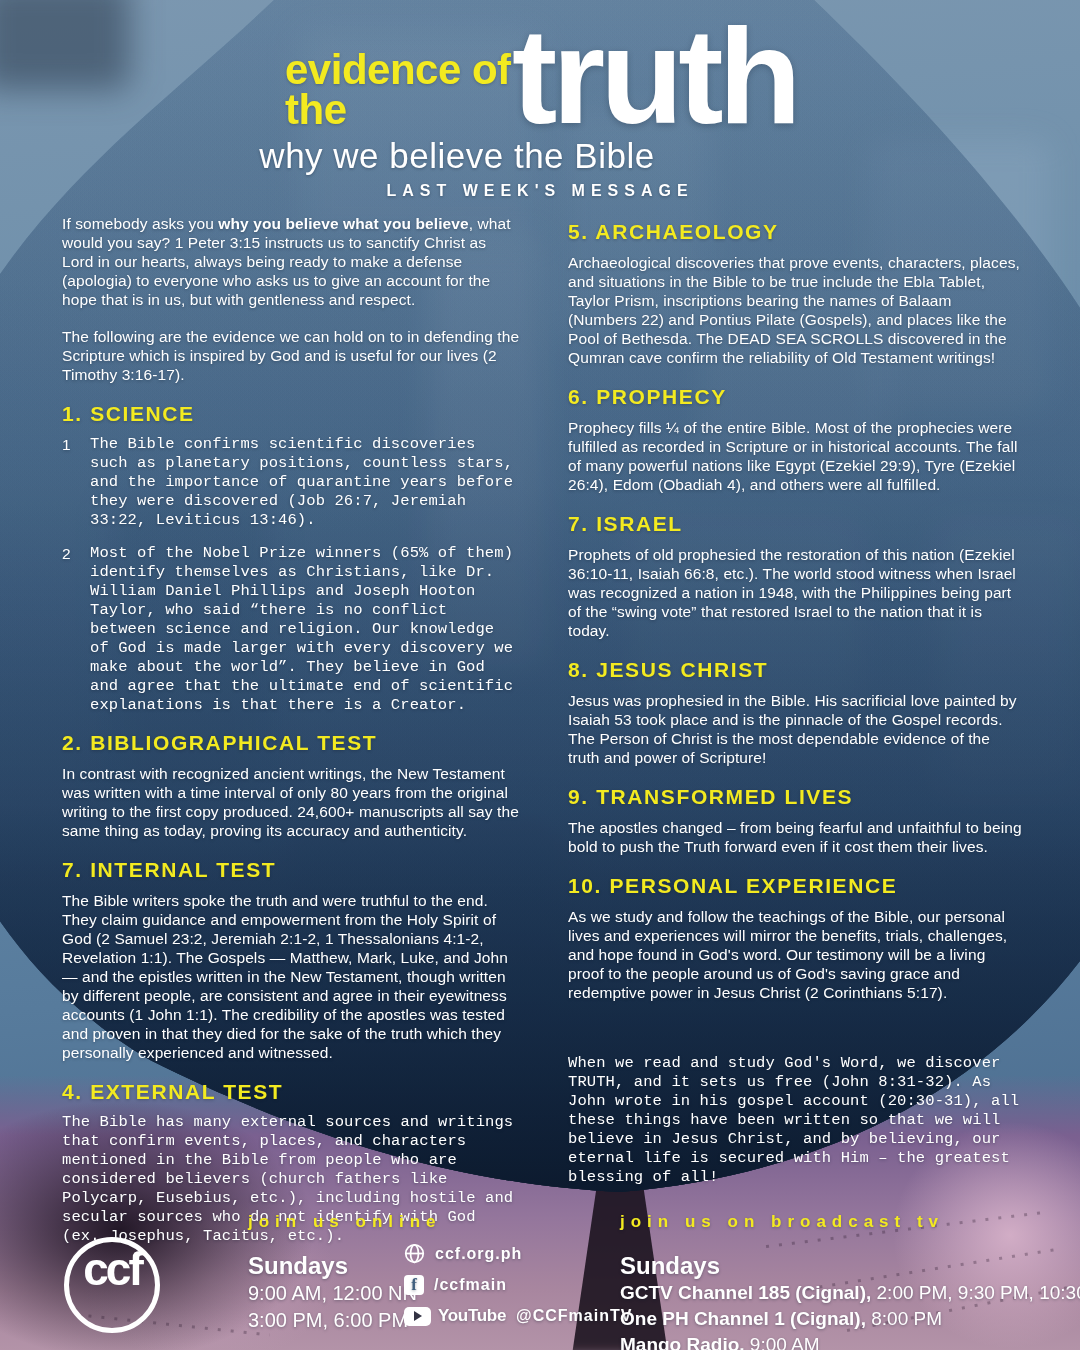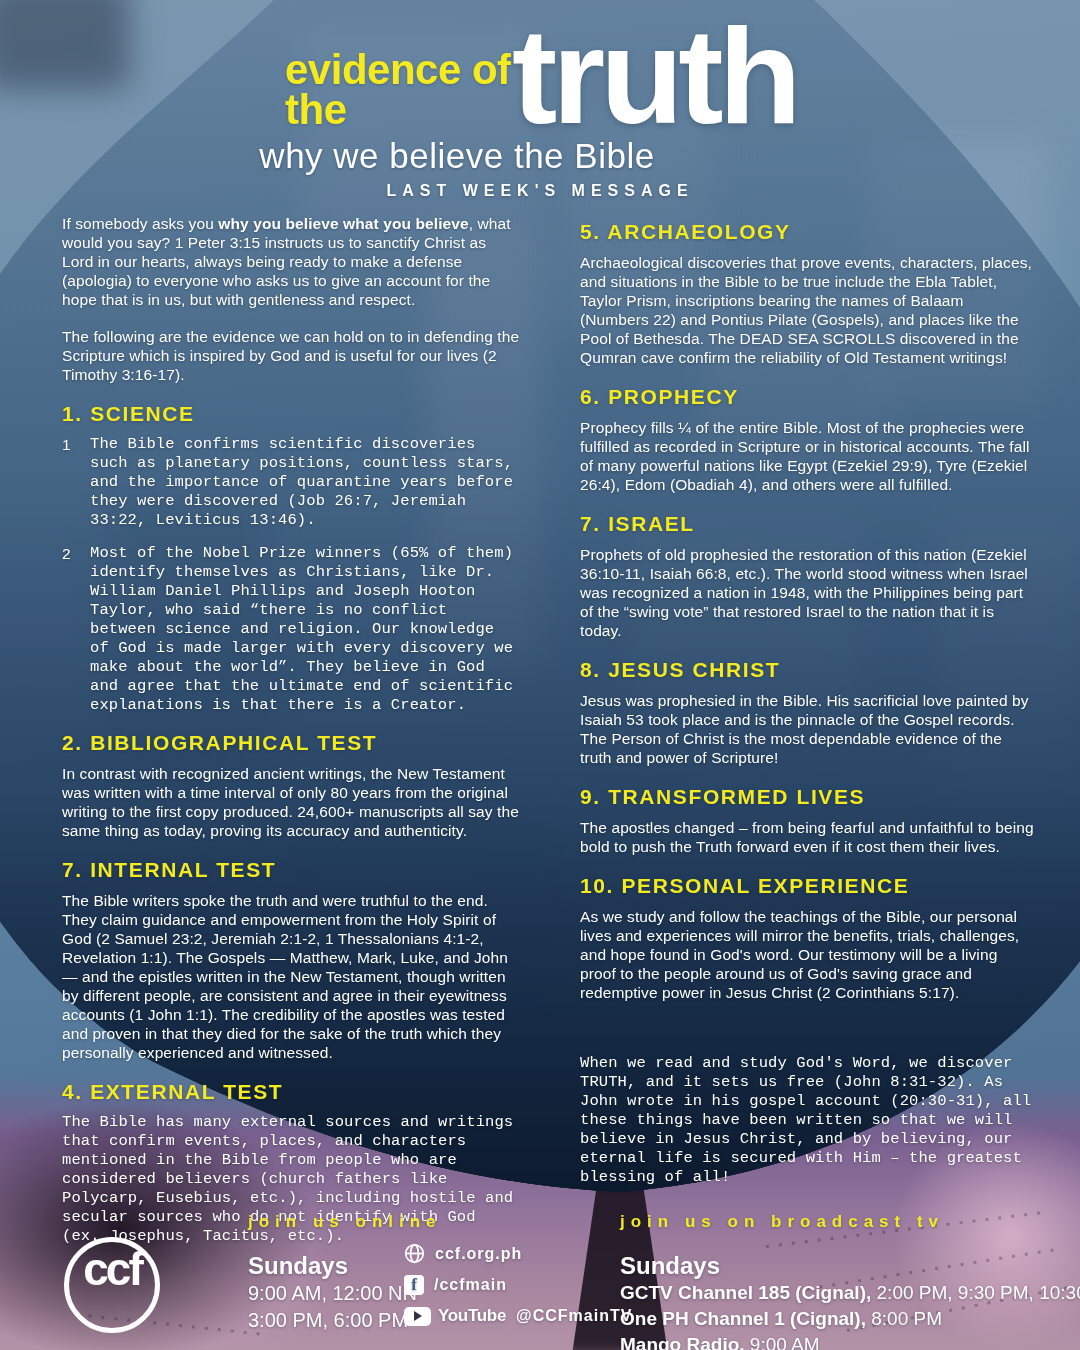--- a/index.html
+++ b/index.html
@@ -45,21 +45,21 @@
   .title-small{position:absolute;left:285px;top:50px;color:#f3ea20;font-weight:bold;
     font-size:42px;line-height:.95;letter-spacing:-.5px;text-shadow:0 1px 3px rgba(12,24,40,.25);}
   .title-big{position:absolute;left:512px;top:8px;color:#fff;font-weight:bold;
     font-size:136px;line-height:1;letter-spacing:-5px;text-shadow:0 2px 6px rgba(12,24,40,.25);}
   .subtitle{position:absolute;left:0;top:136px;width:914px;text-align:center;
     font-size:35px;letter-spacing:.5px;}
   .kicker{position:absolute;left:0;top:182px;width:1080px;text-align:center;
     font-weight:bold;font-size:16px;letter-spacing:6px;}
   .col{position:absolute;}
   .col-left{left:62px;top:214px;width:458px;}
-  .col-right{left:580px;top:220px;width:456px;}
+  .col-right{left:568px;top:220px;width:456px;}
   .heading{color:#f3ea20;font-size:21px;font-weight:bold;letter-spacing:1.6px;
     margin:16px 0 9px;text-shadow:0 1px 3px rgba(12,24,40,.3);}
   .col .heading:first-child{margin-top:0;}
   .body{font-size:15.5px;line-height:19px;letter-spacing:.1px;margin:0 0 18px;}
   .body:last-child{margin-bottom:0;font-family:Liberation Mono, monospace;}
   .list-item{display:flex;margin:0 0 14px;}
   .list-item .num{flex:0 0 28px;font-size:15.5px;line-height:19px;color:#fff;}
   .list-item .body{margin:0;}
   .closing{margin-top:52px;}
   

